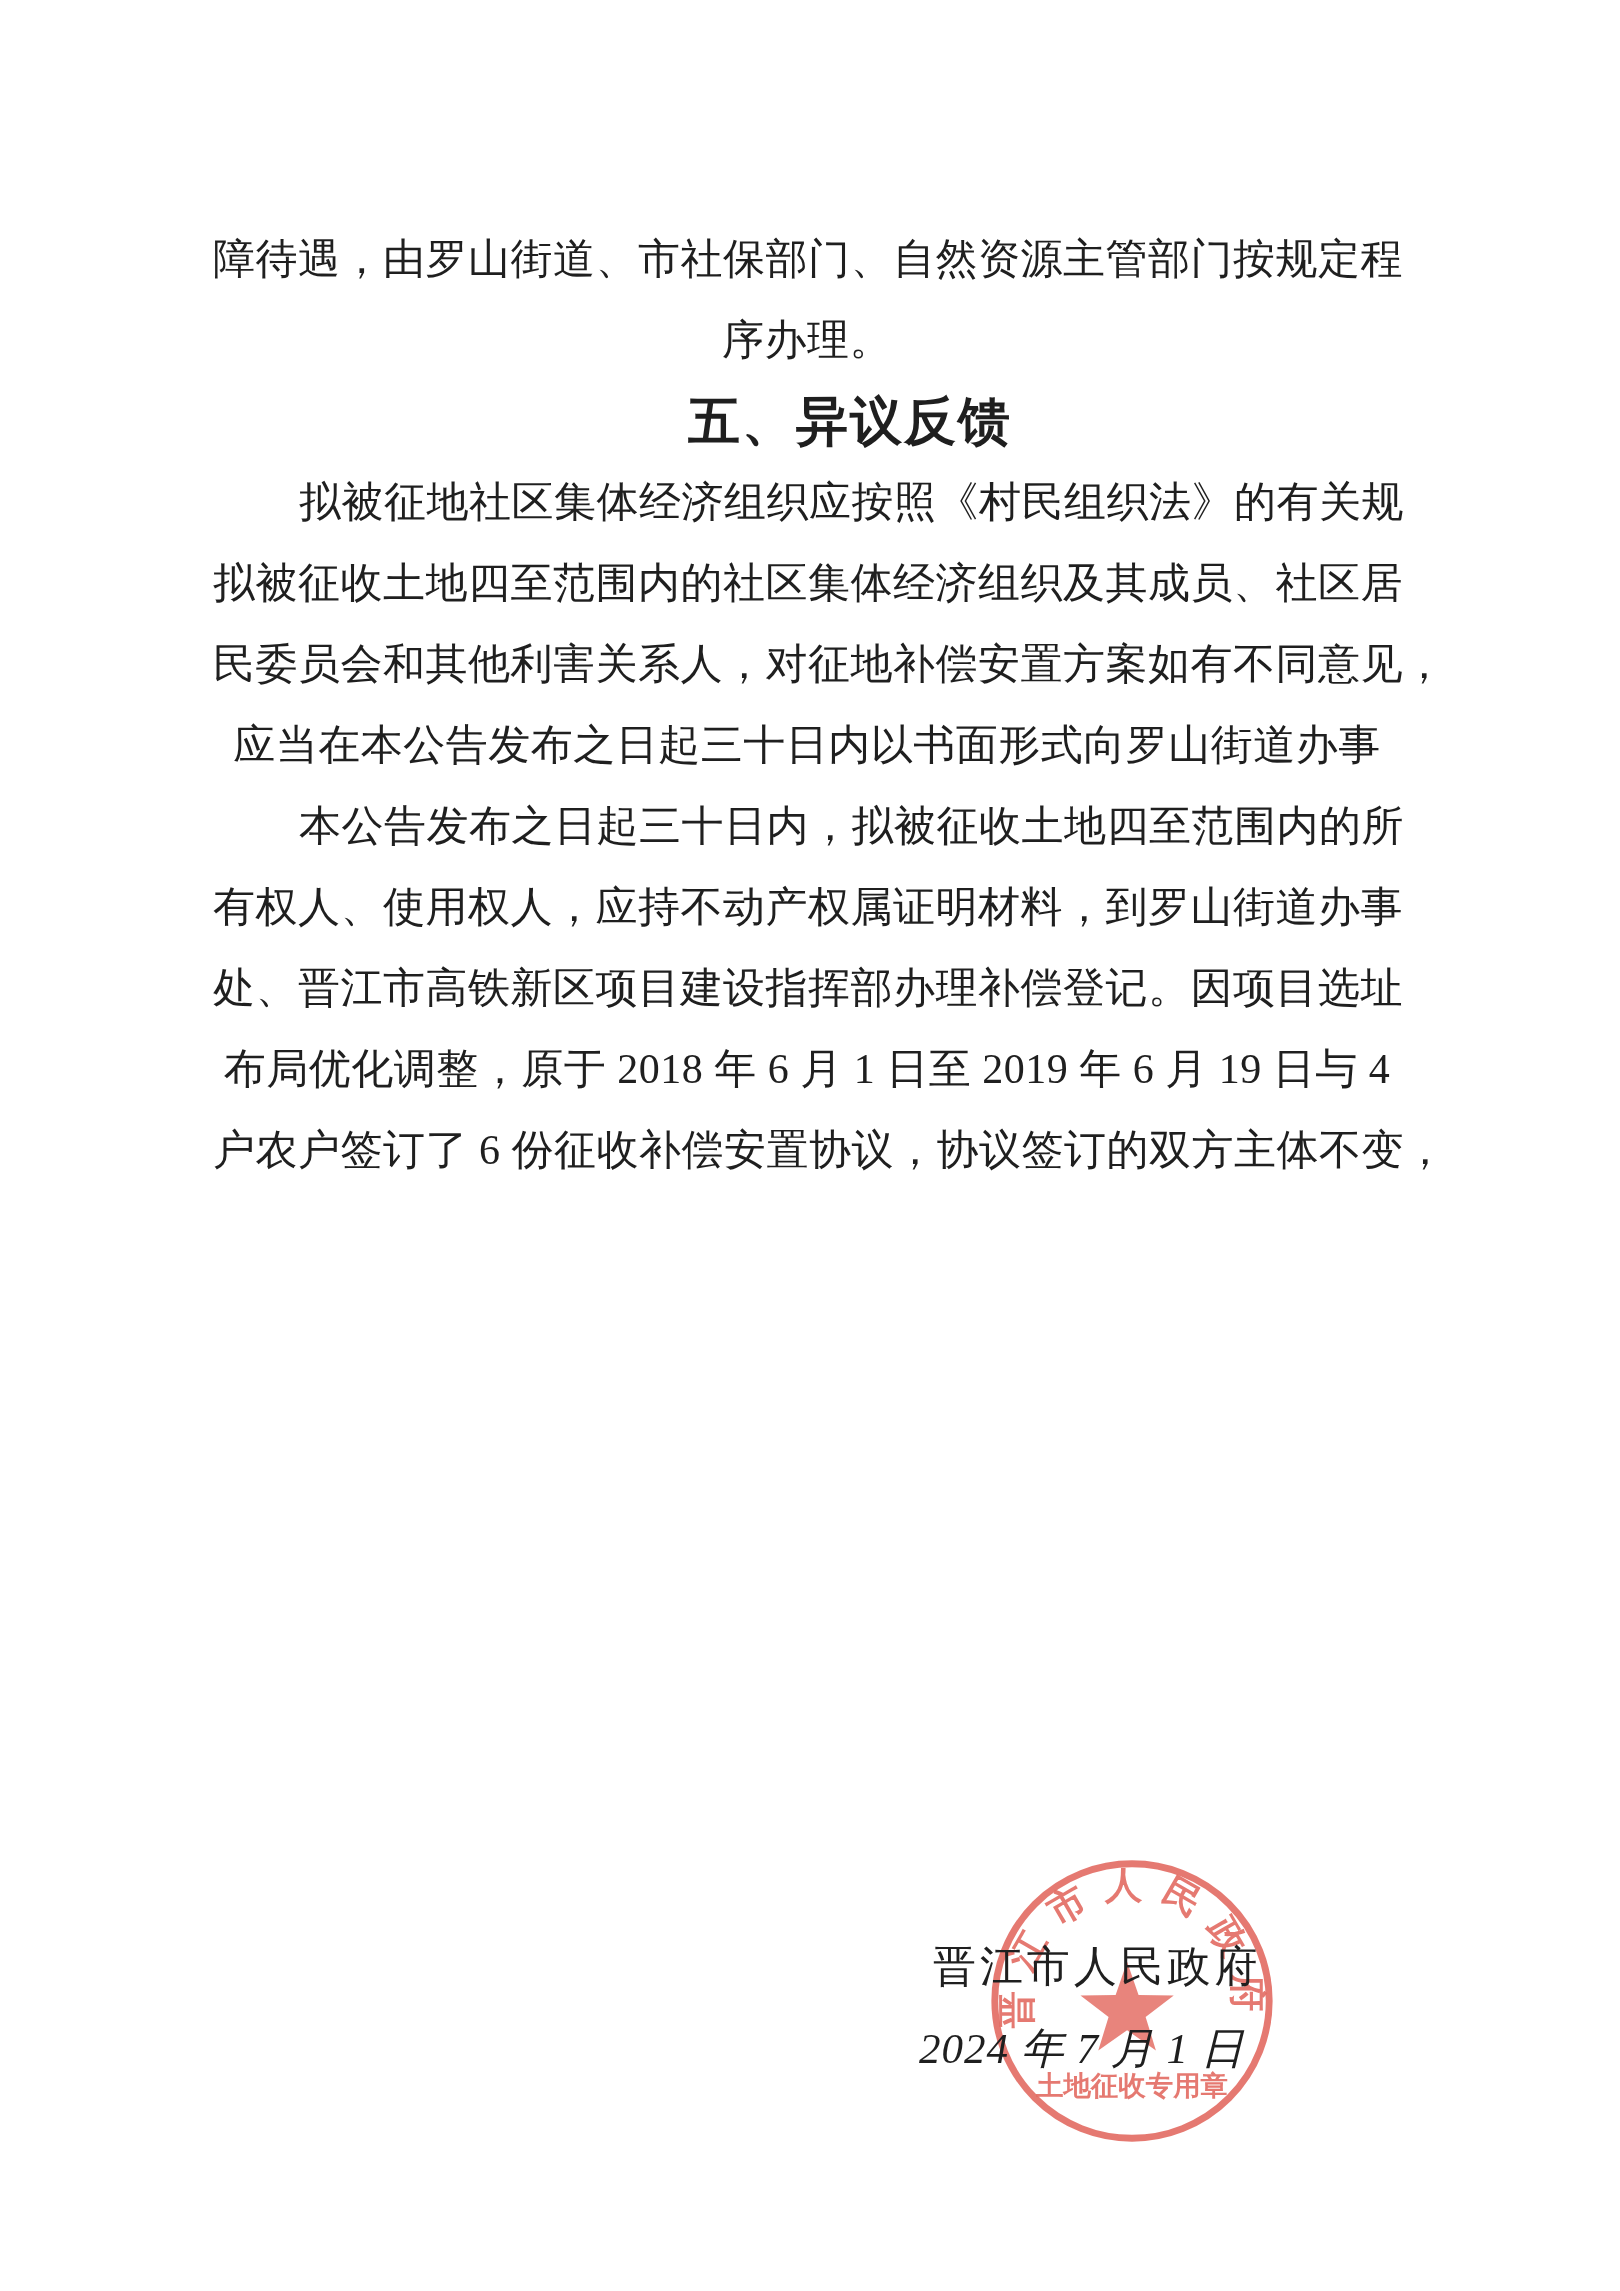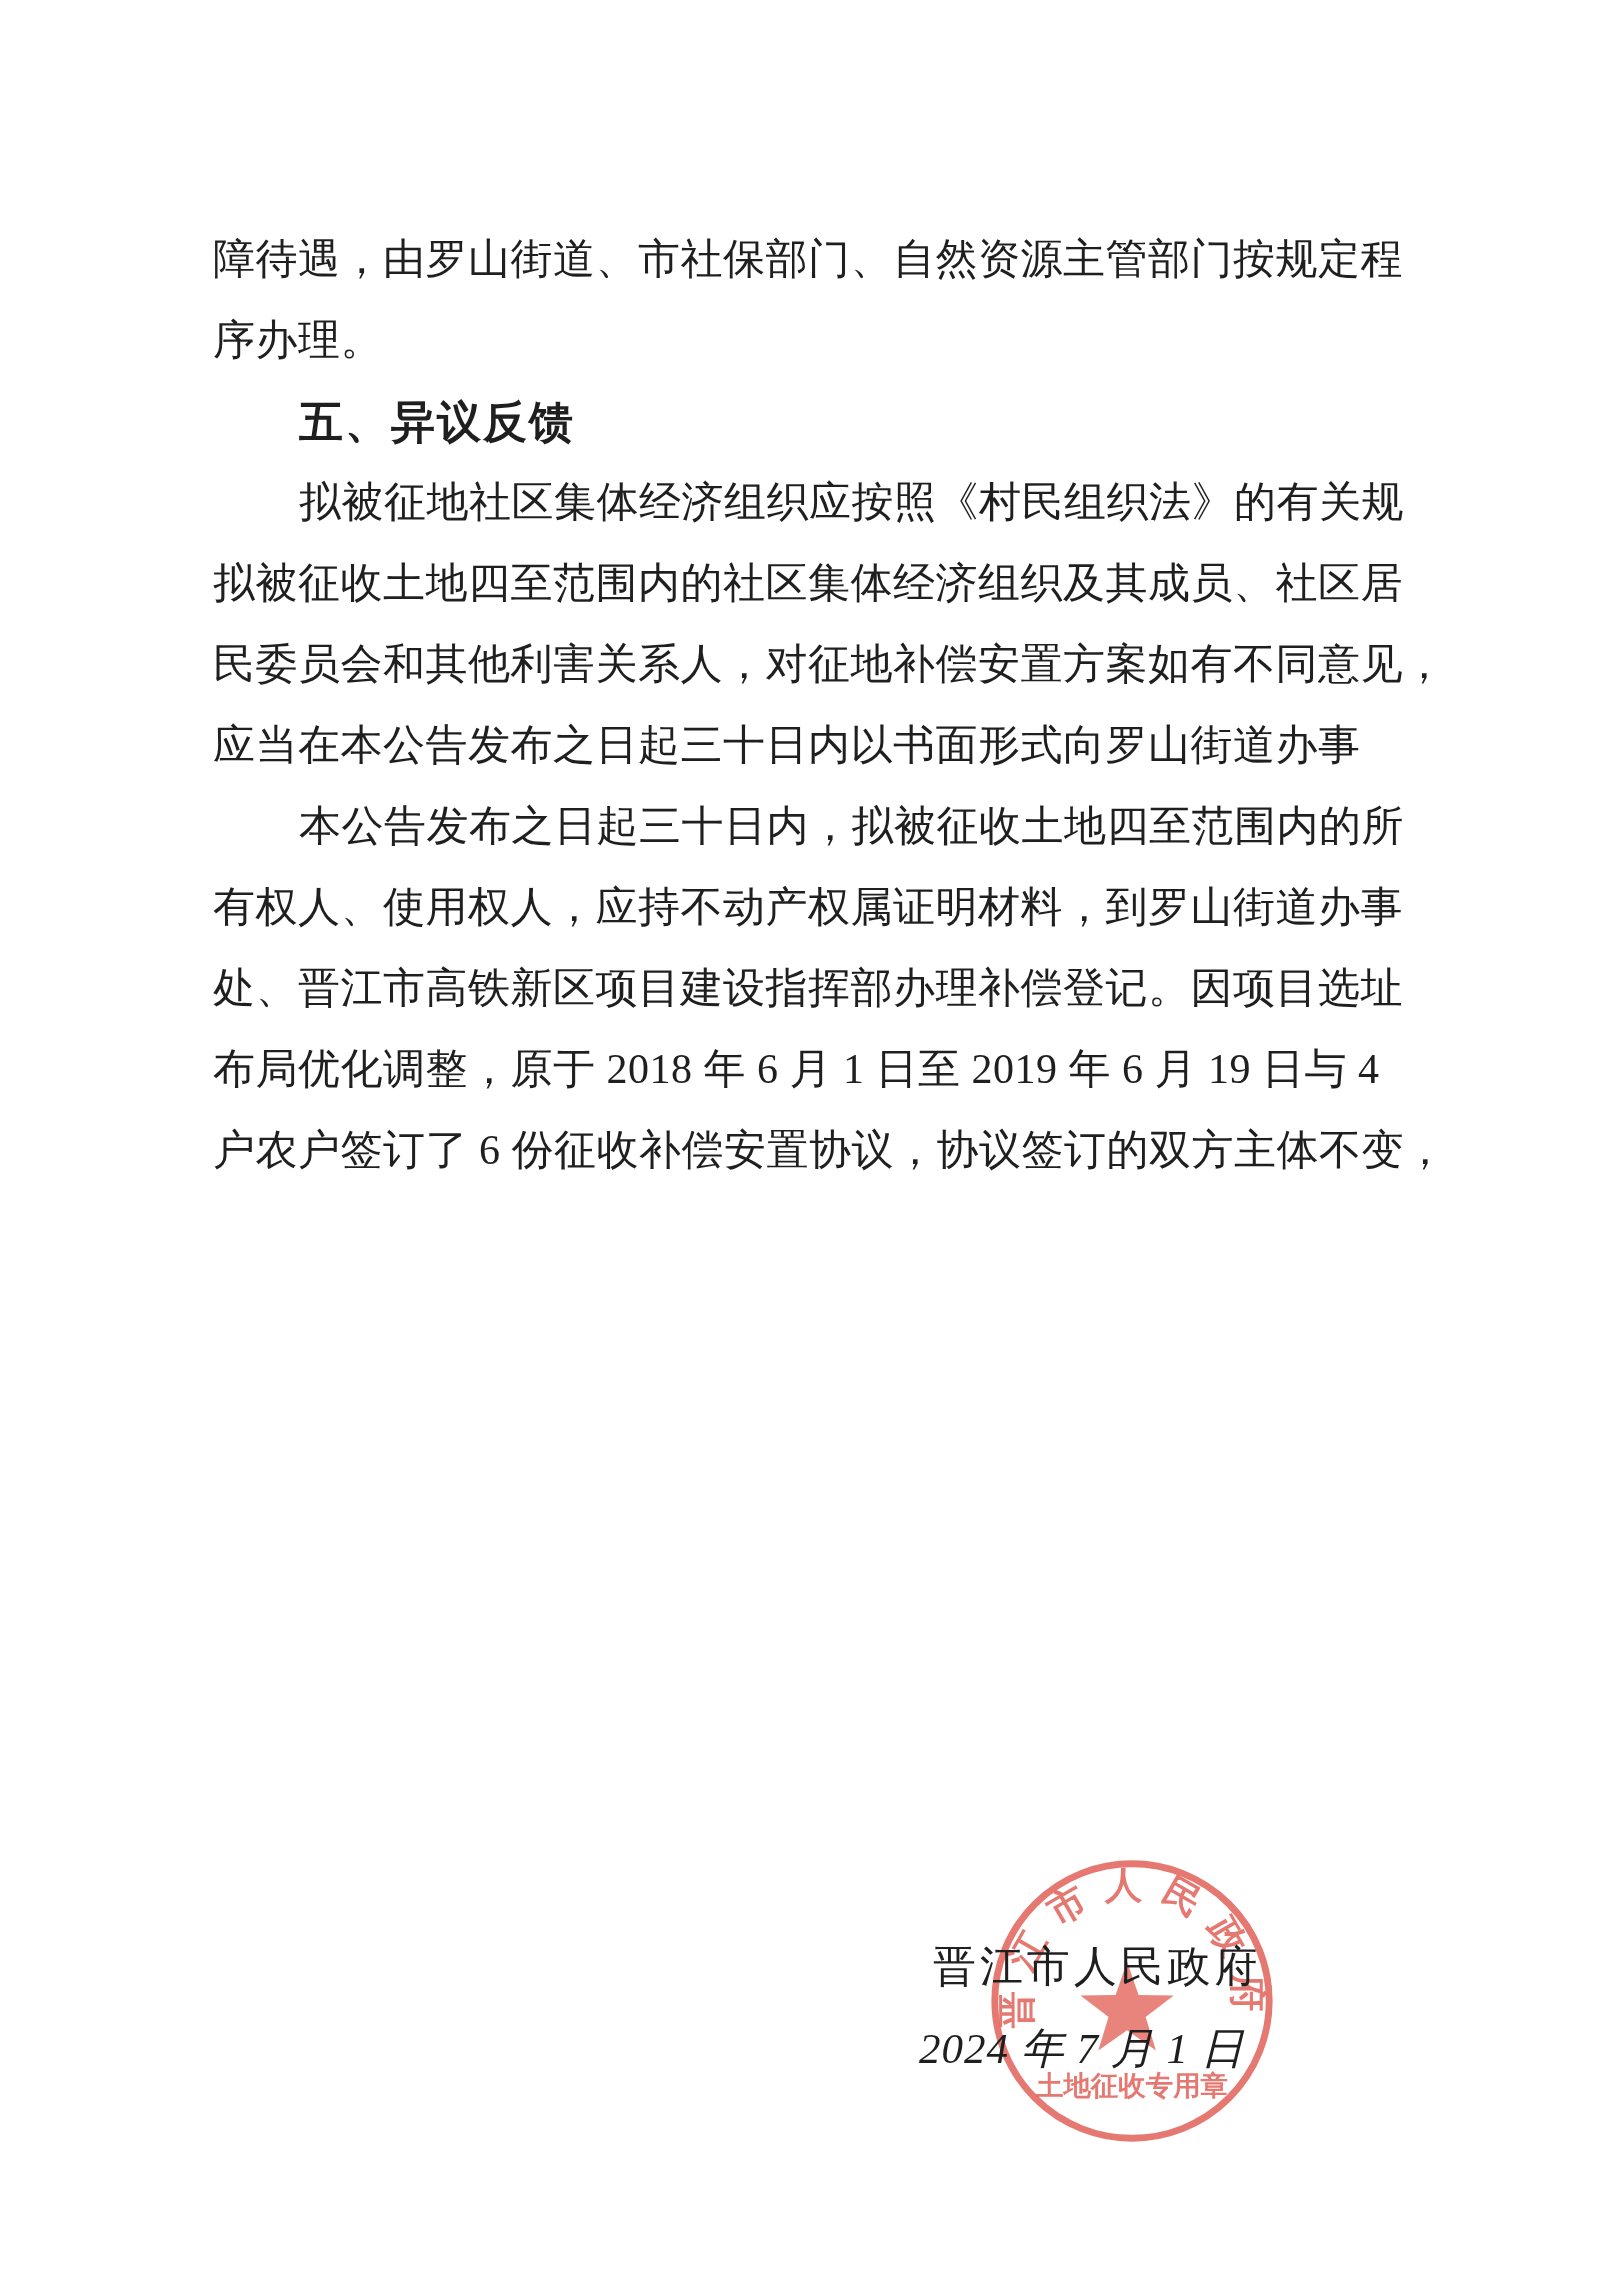--- a/index.html
+++ b/index.html
@@ -17,26 +17,27 @@
     left: 213px;
     top: 219px;
     width: 1188px;
   }
   .line {
     height: 81px;
     line-height: 81px;
     font-size: 42px;
     white-space: nowrap;
     letter-spacing: 0.5px;
+    text-align: center;
   }
   .line.indent { padding-left: 86px; }
   .line.heading {
     font-family: "Liberation Sans", "DejaVu Sans", sans-serif;
     font-weight: bold;
-    font-size: 44px;
+    font-size: 52px;
     letter-spacing: 2px;
   }
   .signature {
     position: absolute;
     left: 933px;
     top: 1939px;
     width: 304px;
     font-size: 43px;
     line-height: 55px;
     letter-spacing: 3.9px;

